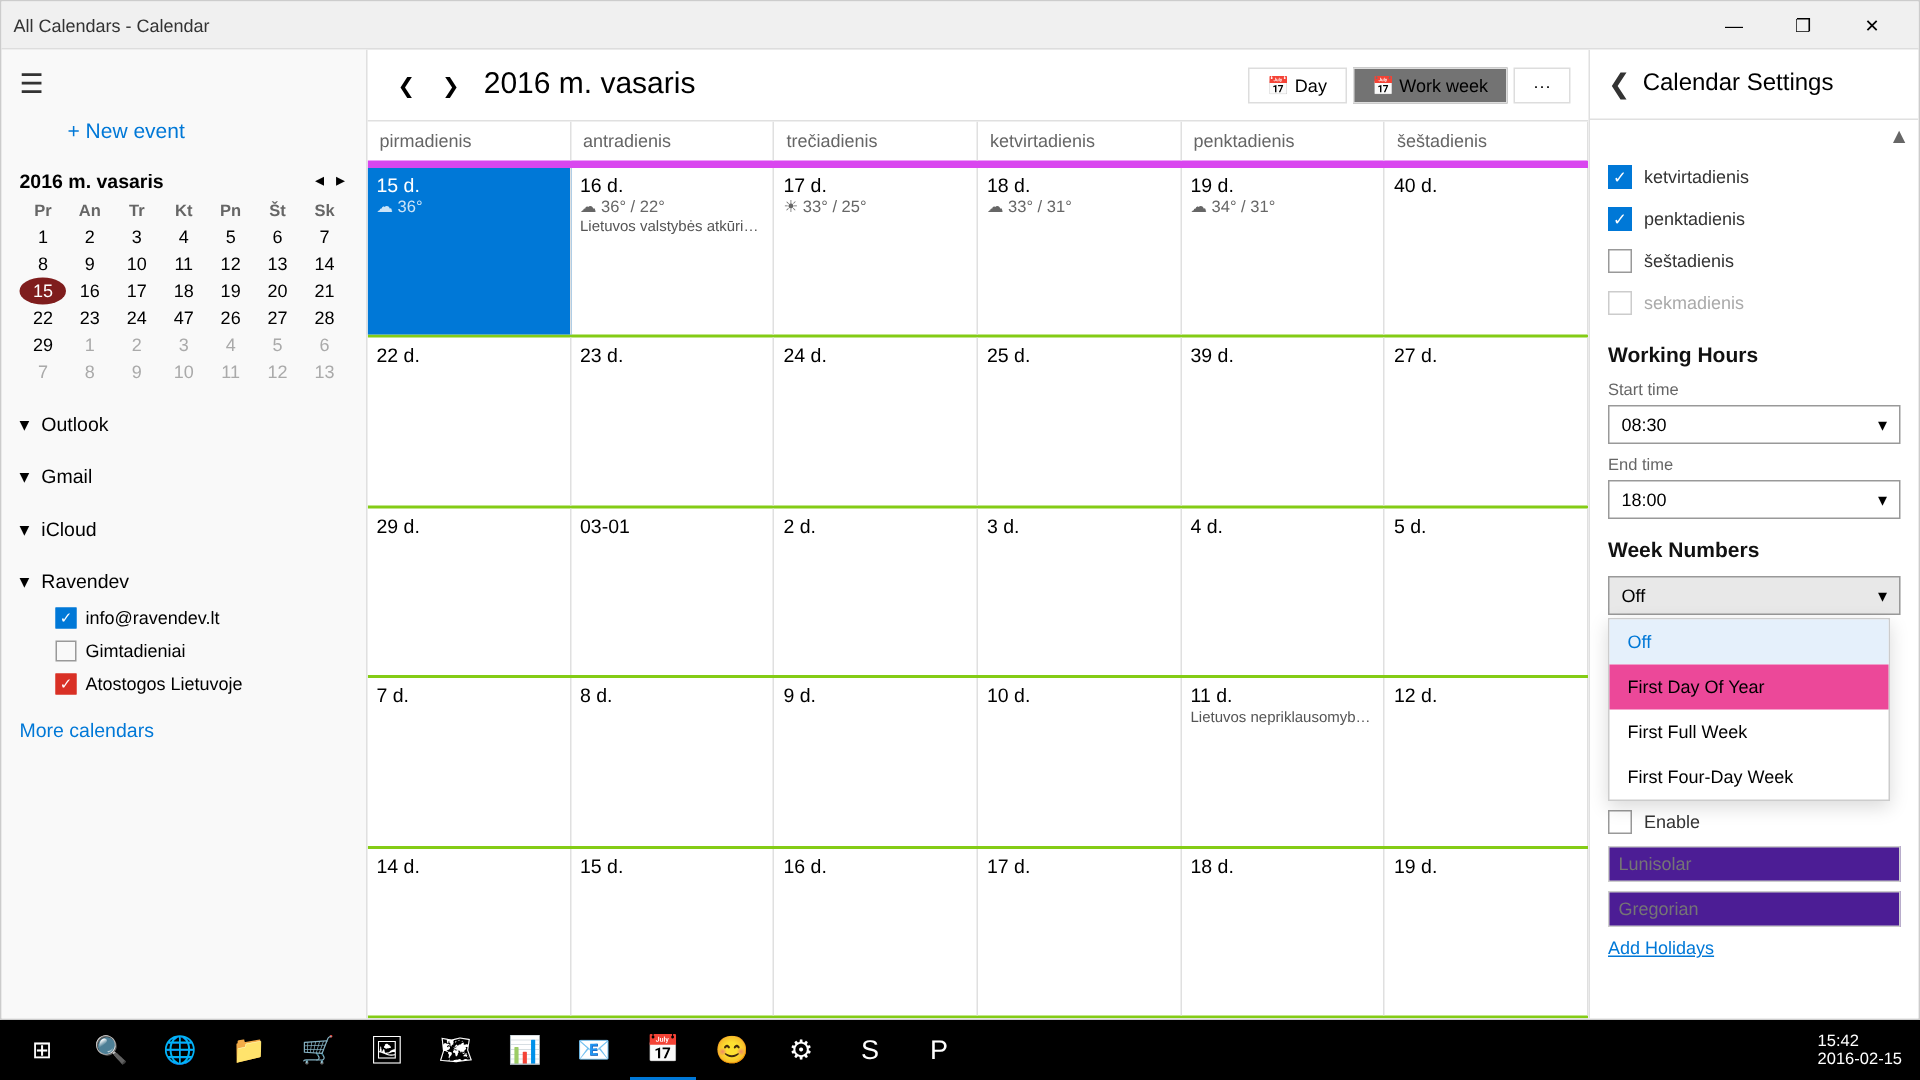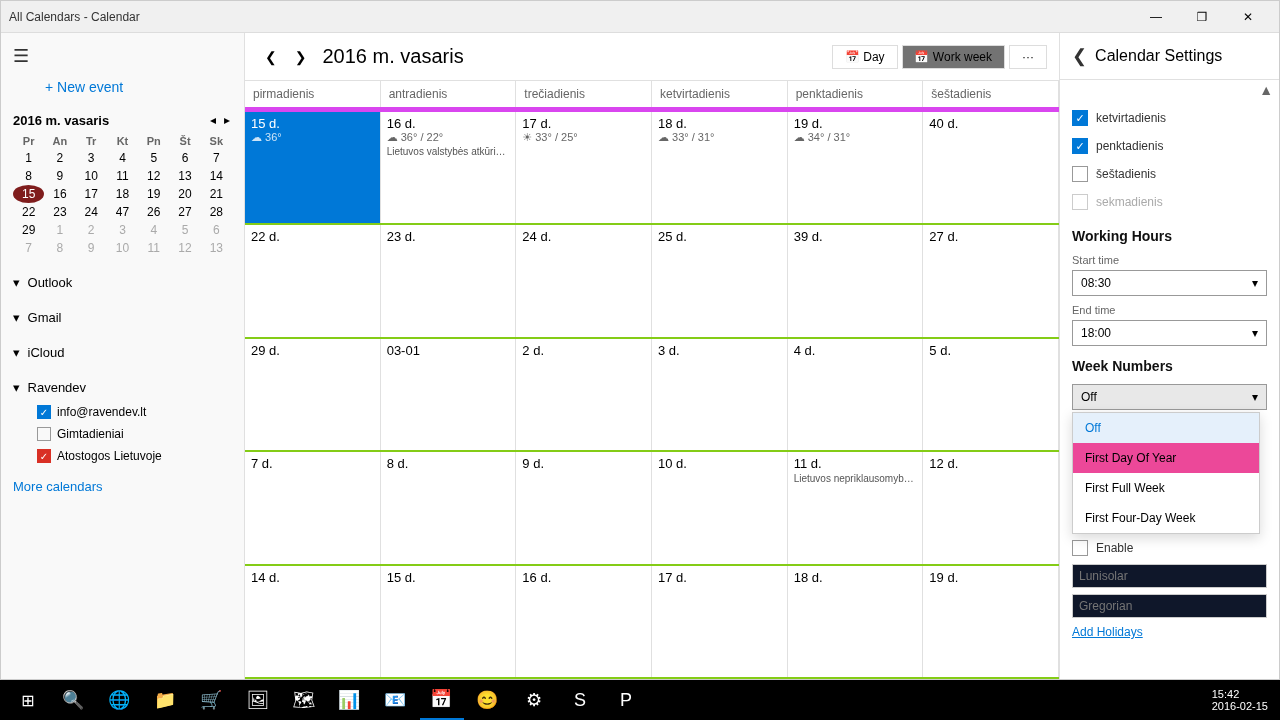--- a/index.html
+++ b/index.html
@@ -84,21 +84,21 @@
     .dropdown-overlay { position: absolute; background: #fff; border: 1px solid #ccc; box-shadow: 0 4px 12px rgba(0,0,0,0.15); z-index: 100; width: 188px; }
     .dropdown-item { padding: 8px 12px; font-size: 12px; cursor: pointer; }
     .dropdown-item.highlighted { background: #ec4899; }
     .dropdown-item.selected { background: #e5f0fb; color: #0078d7; }
 
     .week-numbers-section { padding: 0 12px 12px 12px; }
     .week-select-btn { width: 100%; border: 1px solid #999; padding: 5px 8px; display: flex; align-items: center; justify-content: space-between; cursor: pointer; font-size: 12px; background: #fff; position: relative; }
 
     .alternate-section { padding: 12px; }
     .enable-row { display: flex; align-items: center; gap: 8px; margin-bottom: 8px; }
-    .input-field { width: 100%; border: 1px solid #ccc; padding: 4px 6px; font-size: 12px; color: #aaa; background: #0f172a; margin-bottom: 6px; }
+    .input-field { width: 100%; border: 1px solid #ccc; padding: 4px 6px; font-size: 12px; color: #aaa; background: #4c1d95; margin-bottom: 6px; }
     .add-holidays-link { color: #0078d7; font-size: 12px; cursor: pointer; text-decoration: underline; }
 
     .cal-outer { display: flex; flex: 1; overflow: hidden; position: relative; }
 
     
     .scroll-up-btn { text-align: right; padding: 2px 6px; cursor: pointer; font-size: 14px; color: #666; }
   </style>
 </head>
 <body>
 

